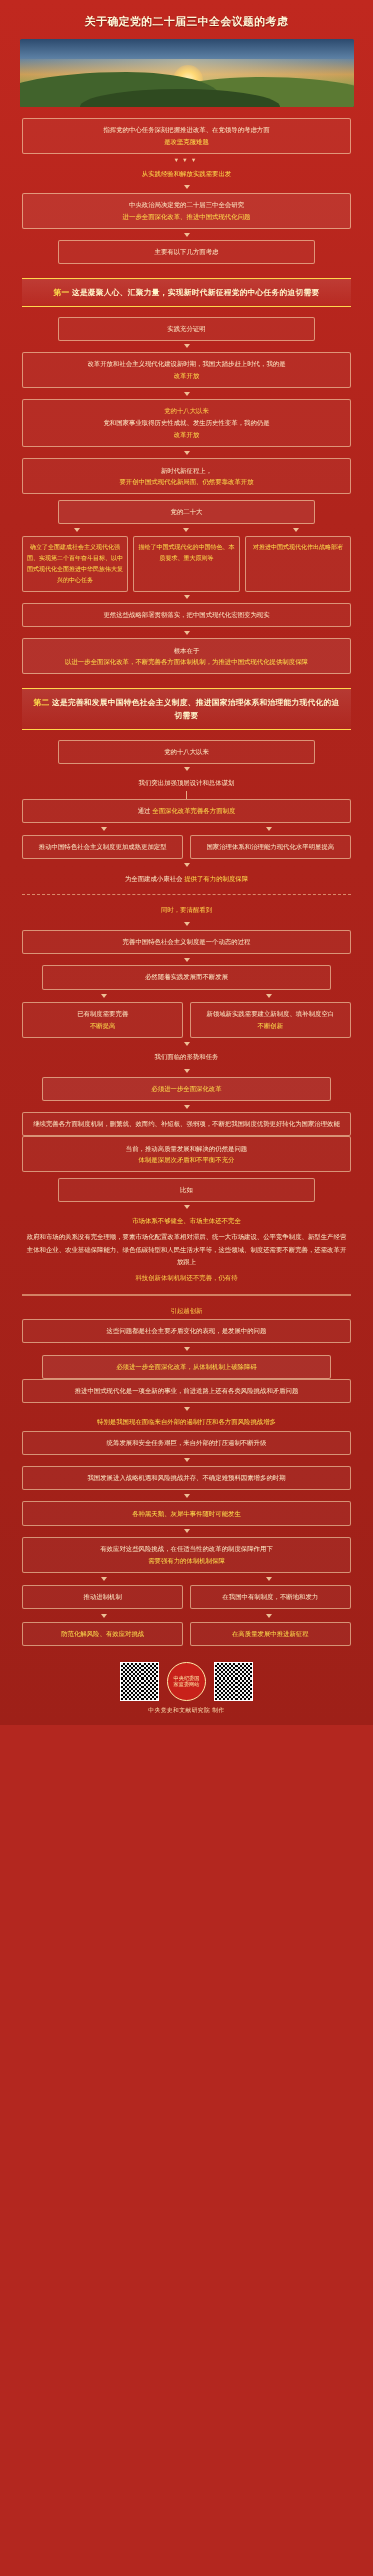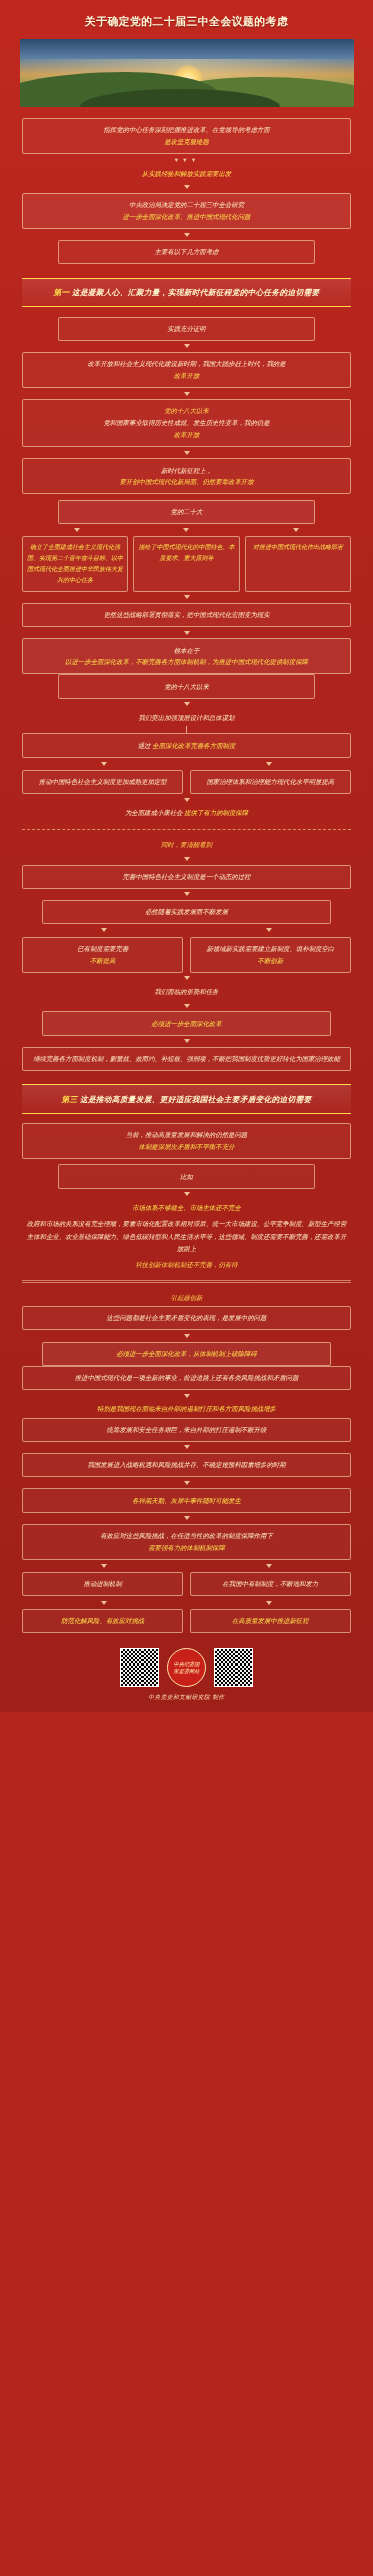--- a/index.html
+++ b/index.html
@@ -56,21 +56,21 @@
   .hero .hill2 {
     position: absolute; right: -12%; bottom: 0; width: 72%; height: 44%;
     background: #5b7a33; border-radius: 45% 55% 0 0 / 80% 100% 0 0;
   }
   .hero .hill3 {
     position: absolute; left: 18%; bottom: 0; width: 60%; height: 26%;
     background: #2f4a20; border-radius: 50% 50% 0 0 / 100% 100% 0 0;
   }
 
   
-  .body-wrap { padding: 0 22px; font-style: italic; }
+  .body-wrap { padding: 0 22px; }
 
   .box {
     border: 0.5px solid rgba(255,235,190,0.55);
     border-radius: 2.1px;
     padding: 5.2px 7.2px;
     margin: 0 auto;
     text-align: center;
     font-size: 6.4px;
     line-height: 1.85;
     color: #ffeec9;
@@ -279,20 +279,24 @@
     <div class="arrow-down"></div>
     <div class="box wide">
       <div>更然这些战略部署贯彻落实，把中国式现代化宏图变为现实</div>
     </div>
     <div class="arrow-down"></div>
     <div class="box wide solid">
       <div>根本在于</div>
       <div class="hl">以进一步全面深化改革，不断完善各方面体制机制，为推进中国式现代化提供制度保障</div>
     </div>
 
+    <div class="section-banner">
+      <span class="sec-num">第二</span>
+      <span>这是完善和发展中国特色社会主义制度、推进国家治理体系和治理能力现代化的迫切需要</span>
+    </div>
 
     <div class="box narrow">
       <span>党的十八大以来</span>
     </div>
     <div class="arrow-down"></div>
 
     <div class="plain">
       <span>我们突出加强顶层设计和总体谋划</span>
     </div>
     <div class="vline"></div>
@@ -359,24 +363,20 @@
     <div class="arrow-down"></div>
 
     <div class="box mid solid">
       <span class="hl">必须进一步全面深化改革</span>
     </div>
     <div class="arrow-down"></div>
     <div class="box wide">
       <span>继续完善各方面制度机制，删繁就、效而约、补短板、强弱项，不断把我国制度优势更好转化为国家治理效能</span>
     </div>
 
-    <div class="section-banner">
-      <span class="sec-num">第三</span>
-      <span>这是推动高质量发展、更好适应我国社会主要矛盾变化的迫切需要</span>
-    </div>
 
     <div class="box wide">
       <div>当前，推动高质量发展和解决的仍然是问题</div>
       <div class="hl">体制是深层次矛盾和不平衡不充分</div>
     </div>
     <div class="gap10"></div>
     <div class="box narrow">
       <span>比如</span>
     </div>
     <div class="arrow-down"></div>

